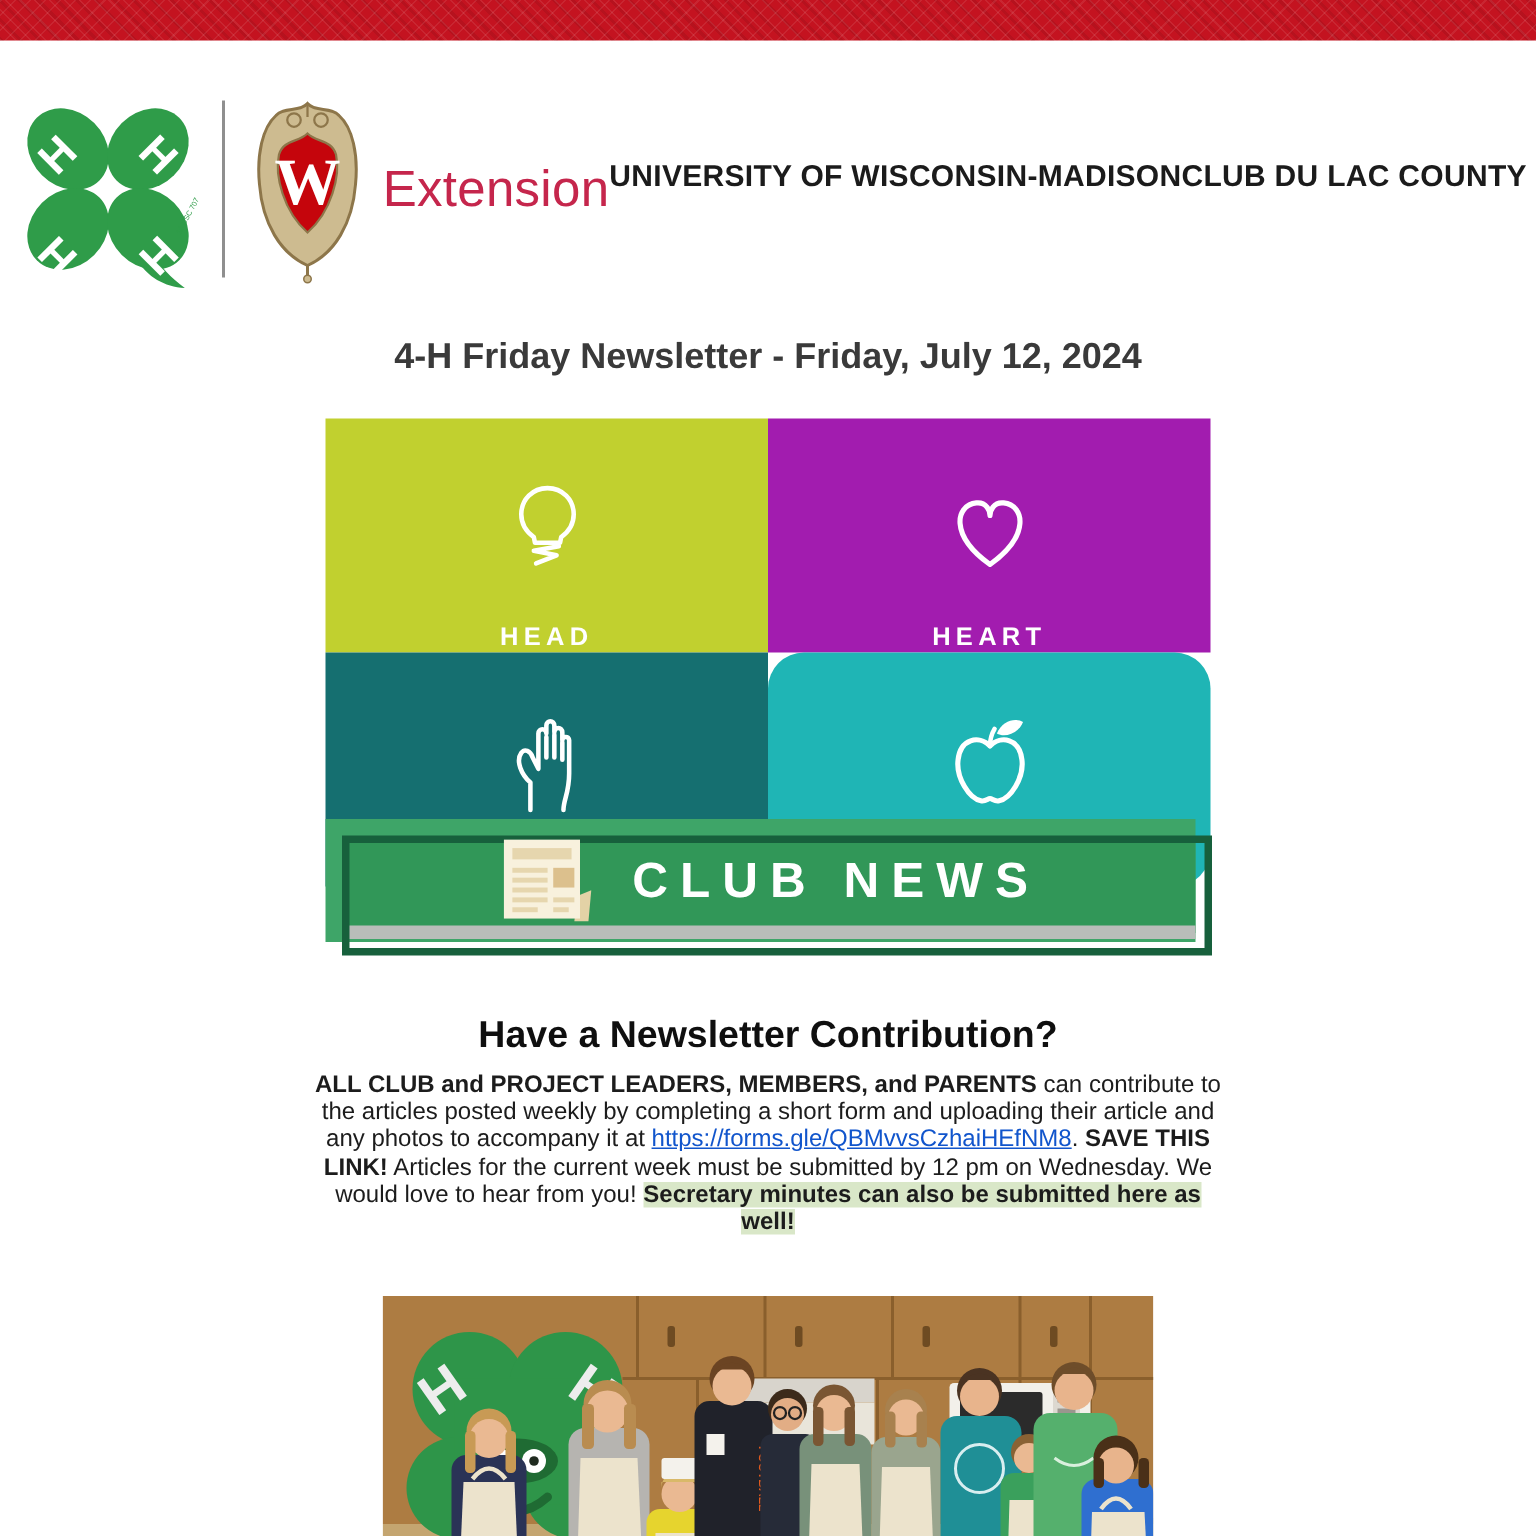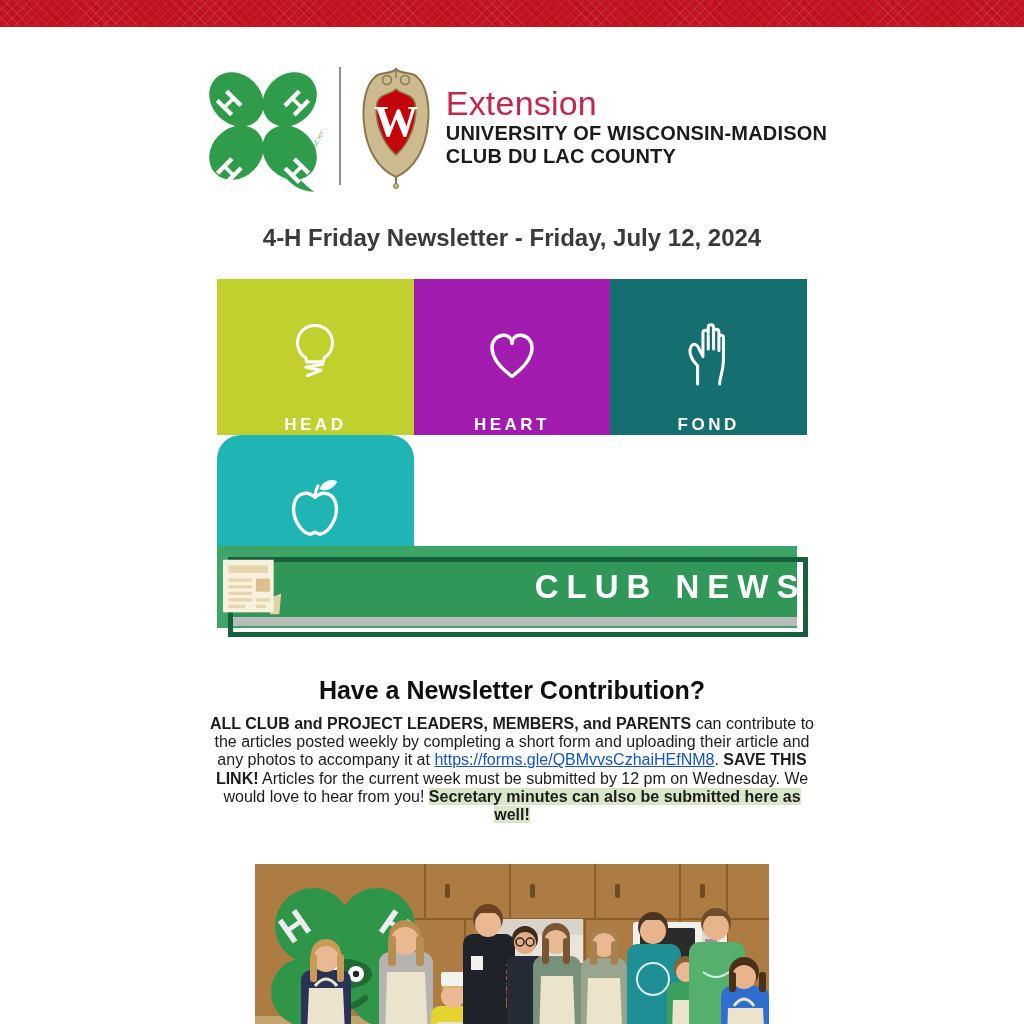--- a/index.html
+++ b/index.html
@@ -14,40 +14,40 @@
       repeating-linear-gradient(45deg, rgba(255,255,255,0.08) 0 1px, transparent 1px 7px),
       repeating-linear-gradient(135deg, rgba(255,255,255,0.08) 0 1px, transparent 1px 7px),
       repeating-linear-gradient(45deg, rgba(0,0,0,0.07) 0 2px, transparent 2px 9px);
   }
 
   
   .logo-row { margin-top:33px; display:flex; justify-content:center; align-items:center; }
   .logo-clover { width:132px; height:132px; }
   .logo-divider { width:2px; height:118px; background:#8f8f8f; margin:0 13px 0 10px; }
   .logo-crest { width:84px; height:128px; margin-right:8px; }
-  .logo-text { display:flex; flex-direction:column; justify-content:center; }
+  .logo-text { display:flex; flex-direction:row; justify-content:center; }
   .brand { font-size:34px; color:#c5264c; font-weight:normal; line-height:38px; letter-spacing:0.2px; }
   .inst-line { font-size:20px; font-weight:bold; color:#1b1b1b; line-height:23px; letter-spacing:0.2px; }
 
   
   .title { margin-top:32px; text-align:center; font-size:24px; font-weight:bold; color:#3a3a3a; }
 
   
-  .panels { width:590px; height:241px; margin:27px auto 0; display:grid; grid-template-columns:repeat(3,1fr); }
+  .panels { width:590px; height:241px; margin:27px auto 0; display:grid; grid-template-columns:repeat(2,1fr); }
   .panel { display:flex; flex-direction:column; align-items:center; justify-content:flex-start; }
   .panel svg { width:76px; height:76px; margin-top:35px; }
   .panel-label { margin-top:25px; color:#ffffff; font-weight:bold; font-size:17px; letter-spacing:3.5px; }
 
   
   .banner { width:591px; height:91px; margin:26px auto 0; position:relative; }
   .banner-fill  { position:absolute; left:0; top:0; width:580px; height:82px; background:#3ea568; }
   .banner-core  { position:absolute; left:14px; top:14px; width:566px; height:62px; background:#319758; }
   .banner-gray  { position:absolute; left:12px; top:71px; width:568px; height:9px; background:#b9bdb9; }
   .banner-border{ position:absolute; left:11px; top:11px; width:580px; height:80px; border:5px solid #17603c; background:transparent; }
-  .banner-content { position:absolute; left:0; top:0; width:590px; height:82px; display:flex; align-items:center; justify-content:space-between; gap:20px; }
+  .banner-content { position:absolute; left:0; top:0; width:590px; height:82px; display:flex; align-items:center; justify-content:center; gap:20px; }
   .banner-content svg { width:72px; height:62px; }
   .banner-label { color:#ffffff; font-weight:bold; font-size:33px; letter-spacing:8px; }
 
   
   .heading { margin-top:39px; text-align:center; font-size:25px; font-weight:bold; color:#0f0f0f; }
   .para { width:613px; margin:10px auto 0; font-size:16px; line-height:18.2px; color:#1c1c1c;text-align:center; }
   .para a { color:#1155cc; text-decoration:underline; cursor:pointer; }
   .para .hl { background:#d9e7c8; }
 
   

